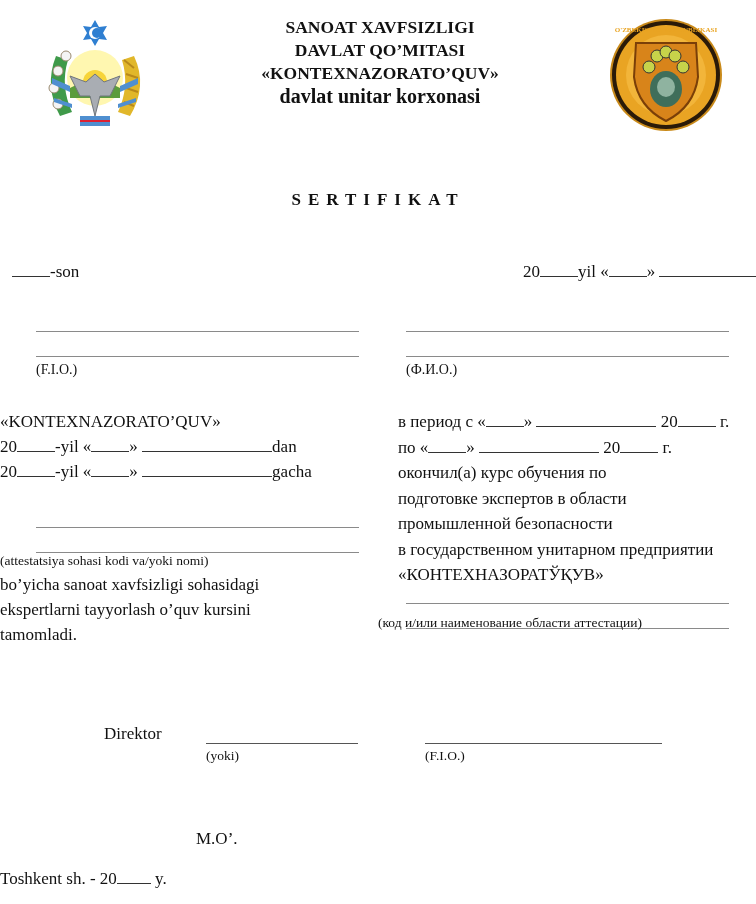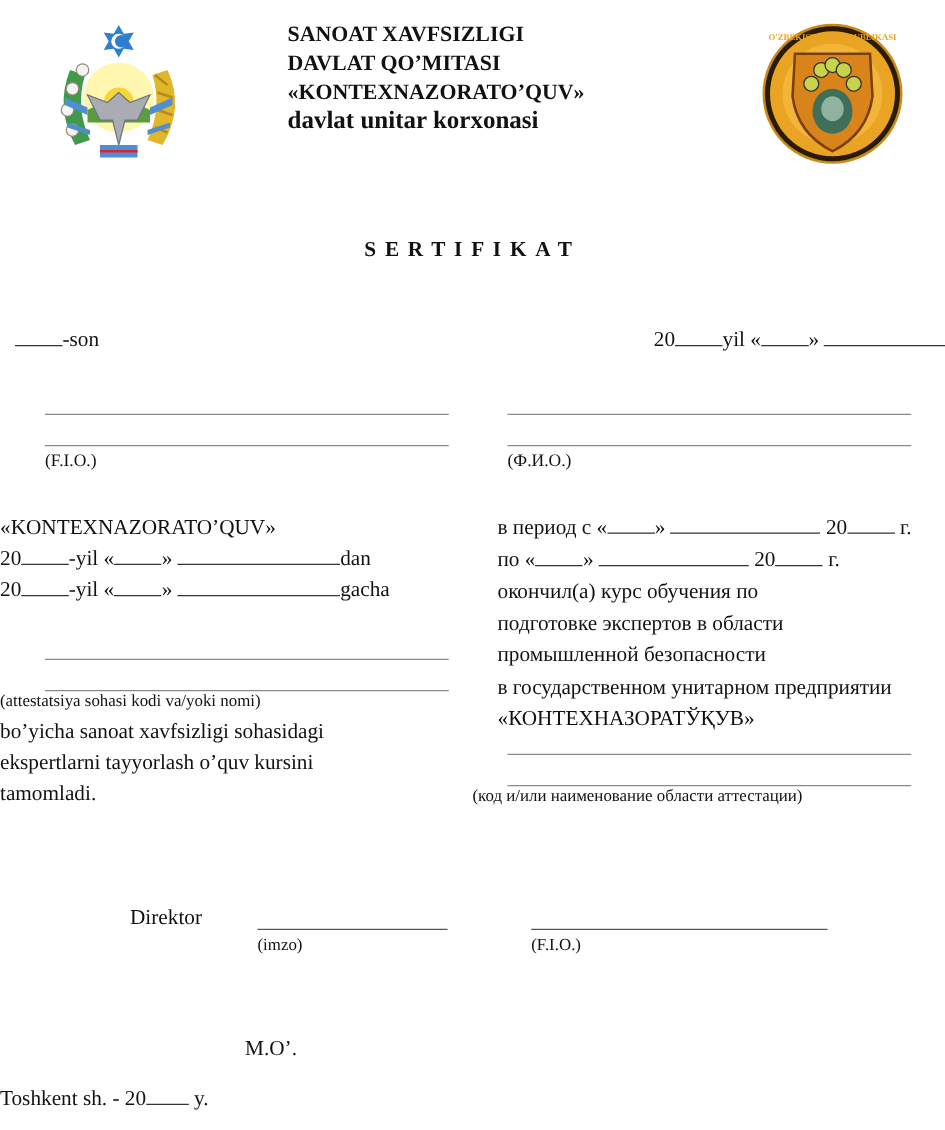--- a/index.html
+++ b/index.html
@@ -6,21 +6,21 @@
   body {
     width: 756px; height: 904px; position: relative; overflow: hidden;
     font-family: "Liberation Serif", serif; color: #111;
   }
   .abs { position: absolute; }
   .center { text-align: left; }
   .blank { display: inline-block; border-bottom: 1px solid #333; height: 1px; vertical-align: baseline; }
   .hline { position: absolute; height: 0; border-top: 1.5px solid #8a8a8a; }
 
   
-  .hdr { left: 230px; width: 300px; top: 16px; font-weight: bold; font-size: 17.5px; line-height: 23px; text-align: left; }
+  .hdr { left: 230px; width: 300px; top: 16px; font-weight: bold; font-size: 17.5px; line-height: 23px; text-align: center; }
   .hdr .l4 { font-size: 20px; }
 
   .title { top: 190px; left: 0; width: 756px; text-align: center; font-weight: bold; font-size: 17px; letter-spacing: 7px; }
 
   .t18 { font-size: 17px; }
   .small { font-size: 13px; }
 </style>
 </head>
 <body>
 
@@ -125,25 +125,25 @@
     <span>по «</span><span class="blank" style="width:38px;"></span><span>»</span>&nbsp;<span class="blank" style="width:120px;"></span>&nbsp;<span>20</span><span class="blank" style="width:38px;"></span>&nbsp;<span>г.</span>
   </div>
   <div>окончил(а) курс обучения по</div>
   <div>подготовке экспертов в области</div>
   <div>промышленной безопасности</div>
   <div>в государственном унитарном предприятии</div>
   <div>«КОНТЕХНАЗОРАТЎҚУВ»</div>
 </div>
 <div class="hline" style="left:406px;width:323px;top:603px;"></div>
 <div class="hline" style="left:406px;width:323px;top:628px;"></div>
-<div class="abs center" style="left:378px;width:378px;top:629px;font-size:13.5px;">(код и/или наименование области аттестации)</div>
+<div class="abs center" style="left:378px;width:378px;top:615px;font-size:13.5px;">(код и/или наименование области аттестации)</div>
 
 <div class="abs t18" style="left:104px;top:724px;">Direktor</div>
 <div class="hline" style="left:206px;width:152px;top:743px;border-top-color:#555;"></div>
-<div class="abs center" style="left:206px;width:152px;top:748px;font-size:13.5px;">(imzo)</div>
+<div class="abs center" style="left:206px;width:152px;top:748px;font-size:13.5px;">(yoki)</div>
 <div class="hline" style="left:425px;width:237px;top:743px;border-top-color:#555;"></div>
 <div class="abs center" style="left:425px;width:237px;top:748px;font-size:13.5px;">(F.I.O.)</div>
 
 <div class="abs t18" style="left:180px;top:829px;margin-left:16px;">M.O’.</div>
 
 <div class="abs t18 center" style="left:0;width:770px;top:869px;white-space:nowrap;">
   <span>Toshkent sh. - 20</span><span class="blank" style="width:34px;"></span>&nbsp;<span>y.</span>
 </div>
 
 </body></html>

